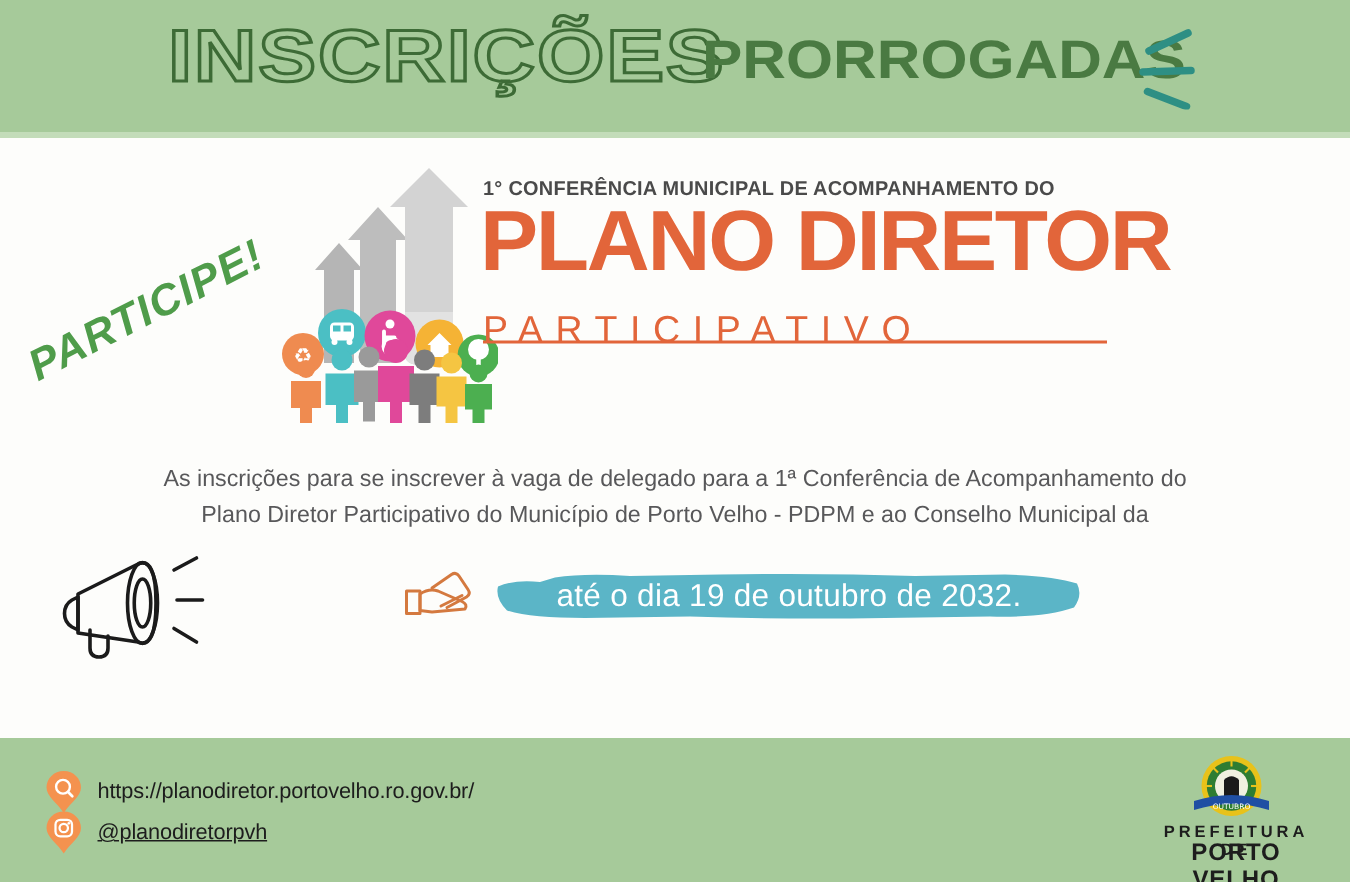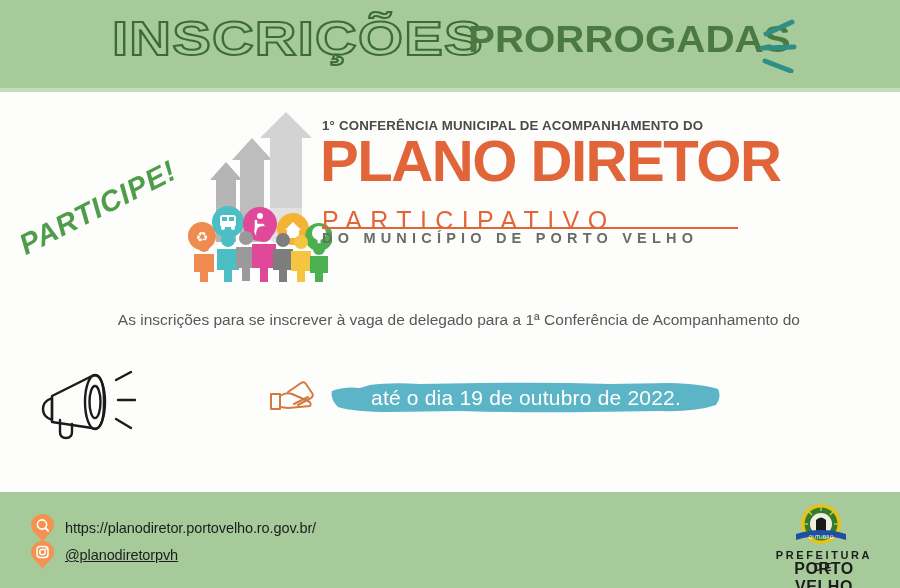--- a/index.html
+++ b/index.html
@@ -87,21 +87,21 @@
   }
   .lg-slogan{
     position:absolute;left:0px;top:140px;width:420px;
     font-size:17px;font-weight:bold;font-style:italic;color:#111;
     letter-spacing:-0.1px;white-space:nowrap;line-height:1;
   }
 
   
   .body-para{
     position:absolute;left:100px;top:308px;width:700px;
-    text-align:right;font-size:15.5px;color:#58585a;line-height:1.55;
+    text-align:center;font-size:15.5px;color:#58585a;line-height:1.55;
     font-family:"Liberation Sans", sans-serif;
   }
 
   
   .megaphone{position:absolute;left:34px;top:362px;width:125px;height:80px;}
 
   
   .hand-icon{position:absolute;left:268px;top:380px;width:50px;height:34px;}
   .date-band{
     position:absolute;left:330px;top:381px;width:392px;height:33px;
@@ -217,26 +217,26 @@
           <path d="M124 144 h18 v17 h-5 v9 h-8 v-9 h-5 Z" fill="#4caf50"></path>
         </g>
       </svg>
     </div>
 
     <div class="logo-text">
       <div class="lg-line1">1° CONFERÊNCIA MUNICIPAL DE ACOMPANHAMENTO DO</div>
       <div class="lg-plano">PLANO DIRETOR</div>
       <div class="lg-part">PARTICIPATIVO</div>
       <div class="lg-rule"></div>
-      <div class="lg-municipio">DO MUNICÍPIO DE PORTO VELHO</div>
     </div>
   </div>
 
   <div class="body-para">
     <div>As inscrições para se inscrever à vaga de delegado para a 1ª Conferência de Acompanhamento do</div>
+    <div>Plano Diretor Participativo do Município de Porto Velho - PDPM e ao Conselho Municipal da</div>
   </div>
 
   <div class="megaphone">
     <svg width="125" height="80" viewBox="0 0 125 80">
       <g fill="none" stroke="#1b1b1b" stroke-width="2.4" stroke-linejoin="round" stroke-linecap="round">
         <path d="M18 36 L14 38 Q9 41 9 47 Q9 53 14 56 L18 58 Z"></path>
         <path d="M18 34 L58 14 Q70 9 70 40 Q70 71 58 66 L18 60 Z"></path>
         <ellipse cx="61" cy="40" rx="10" ry="27"></ellipse>
         <ellipse cx="61" cy="40" rx="5.5" ry="16"></ellipse>
         <path d="M26 58 L26 70 Q26 76 32 76 Q38 76 38 70 L38 62"></path>
@@ -258,21 +258,21 @@
     </svg>
   </div>
 
   <div class="date-band">
     <div class="date-band-bg">
       <svg width="392" height="33" viewBox="0 0 392 33" preserveAspectRatio="none">
         <path d="M2 10 Q14 5 30 7 L40 4 Q60 1 90 3 L150 2 Q220 1 280 3 L340 2 Q372 3 388 8
                  Q392 16 386 24 Q366 31 330 30 L260 31 Q190 32 130 30 L60 31 Q24 31 8 26 Q0 18 2 10 Z" fill="#5bb5c7"></path>
       </svg>
     </div>
-    <div class="date-text">até o dia 19 de outubro de 2022.</div>
+    <div class="date-text">até o dia 19 de outubro de 2032.</div>
   </div>
 
 
   <div class="footer-band"></div>
 
   <div class="foot-row foot-row2">
     <span class="pin">
       <svg width="25" height="30" viewBox="0 0 25 30">
         <path d="M12.5 1 C6 1 1 6 1 12 C1 18 8 22 12.5 29 C17 22 24 18 24 12 C24 6 19 1 12.5 1 Z" fill="#f4924f"></path>
         <rect x="7" y="6.5" width="11" height="11" rx="3.2" fill="none" stroke="#ffffff" stroke-width="1.5"></rect>

